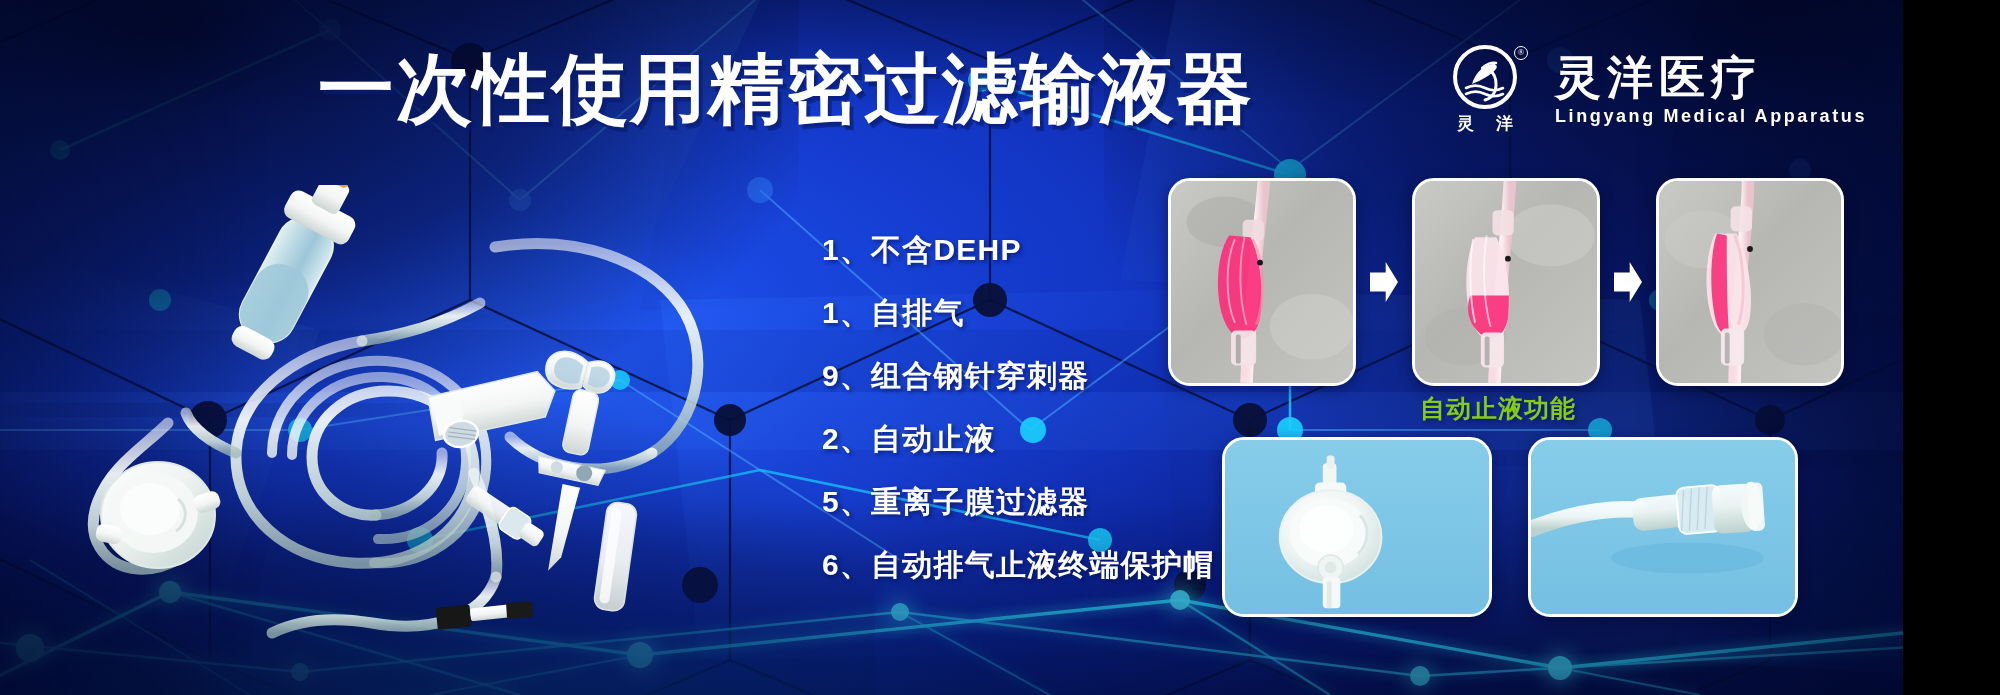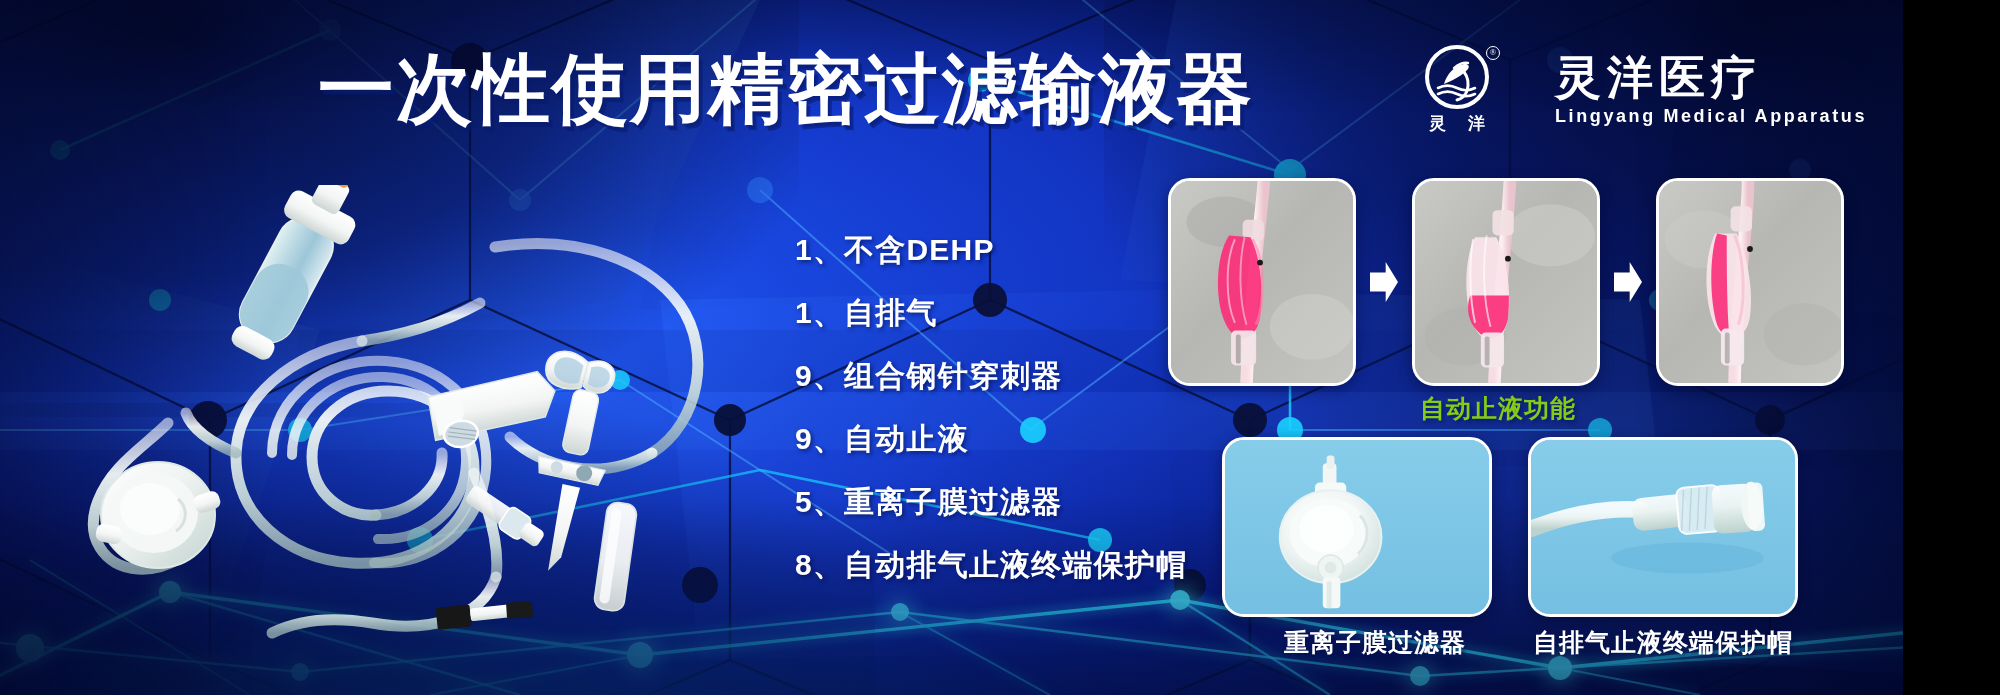--- a/index.html
+++ b/index.html
@@ -95,34 +95,34 @@
     border: 1.6px solid #fff;
     color: #fff; font-size: 9px; line-height: 11px; text-align: center;
     font-family: "Liberation Serif", serif;
   }
   .logo-sub {
     display: flex; gap: 22px;
     margin-top: 2px;
     color: #fff; font-size: 17px; font-weight: 700;
     font-family: "Liberation Sans", sans-serif;
   }
-  .logo-text { display: flex; flex-direction: column; justify-content: center; margin-left: 28px; }
+  .logo-text { display: flex; flex-direction: column; justify-content: center; }
   .logo-cn {
     color: #fff; font-size: 46px; font-weight: 700; letter-spacing: 6px;
     line-height: 1.0; white-space: nowrap;
   }
   .logo-en {
     color: #fff; font-size: 18px; font-weight: 700; letter-spacing: 2.6px;
     margin-top: 6px; white-space: nowrap;
   }
 
   
   .features {
     position: absolute;
-    left: 795px; top: 218px;
+    left: 822px; top: 218px;
     display: flex; flex-direction: column;
     gap: 0px;
   }
   .feature-item {
     color: #ffffff;
     font-size: 30px;
     font-weight: 700;
     letter-spacing: 1.2px;
     height: 63px;
     line-height: 63px;
@@ -473,23 +473,23 @@
       <g transform="translate(466,418) rotate(-4 0 0)">
         <rect x="0" y="0" width="26" height="16" rx="2" fill="#1a1a1a"></rect>
       </g>
     </svg>
   </div>
 
   <div class="features">
     <div class="feature-item">1、不含DEHP</div>
     <div class="feature-item">1、自排气</div>
     <div class="feature-item">9、组合钢针穿刺器</div>
-    <div class="feature-item">9、自动止液</div>
+    <div class="feature-item">2、自动止液</div>
     <div class="feature-item">5、重离子膜过滤器</div>
-    <div class="feature-item">8、自动排气止液终端保护帽</div>
+    <div class="feature-item">6、自动排气止液终端保护帽</div>
   </div>
 
   <div class="photo-row">
 
     <div class="photo-card">
       <svg viewBox="0 0 188 208" preserveAspectRatio="none">
         <defs>
           <linearGradient id="grayBg1" x1="0" y1="0" x2="1" y2="1">
             <stop offset="0%" stop-color="#c9c9c6"></stop>
               <stop offset="45%" stop-color="#b6b6b3"></stop>
@@ -612,18 +612,14 @@
         </g>
         <rect x="186" y="46" width="42" height="50" rx="9" fill="url(#capTube)" transform="rotate(-4 207 71)"></rect>
         <ellipse cx="226" cy="68" rx="11" ry="25" fill="#f1f7f6" transform="rotate(-4 226 68)"></ellipse>
         <rect x="222" y="44" width="16" height="50" rx="6" fill="#f6fbfa" opacity="0.92" transform="rotate(-4 230 69)"></rect>
         <ellipse cx="160" cy="122" rx="78" ry="16" fill="#5fb3da" opacity="0.45"></ellipse>
       </svg>
     </div>
 
   </div>
 
-  <div class="caption-row2">
-    <span class="cap2-a">重离子膜过滤器</span>
-    <span class="cap2-b">自排气止液终端保护帽</span>
-  </div>
 
 </div>
 
 </body></html>

